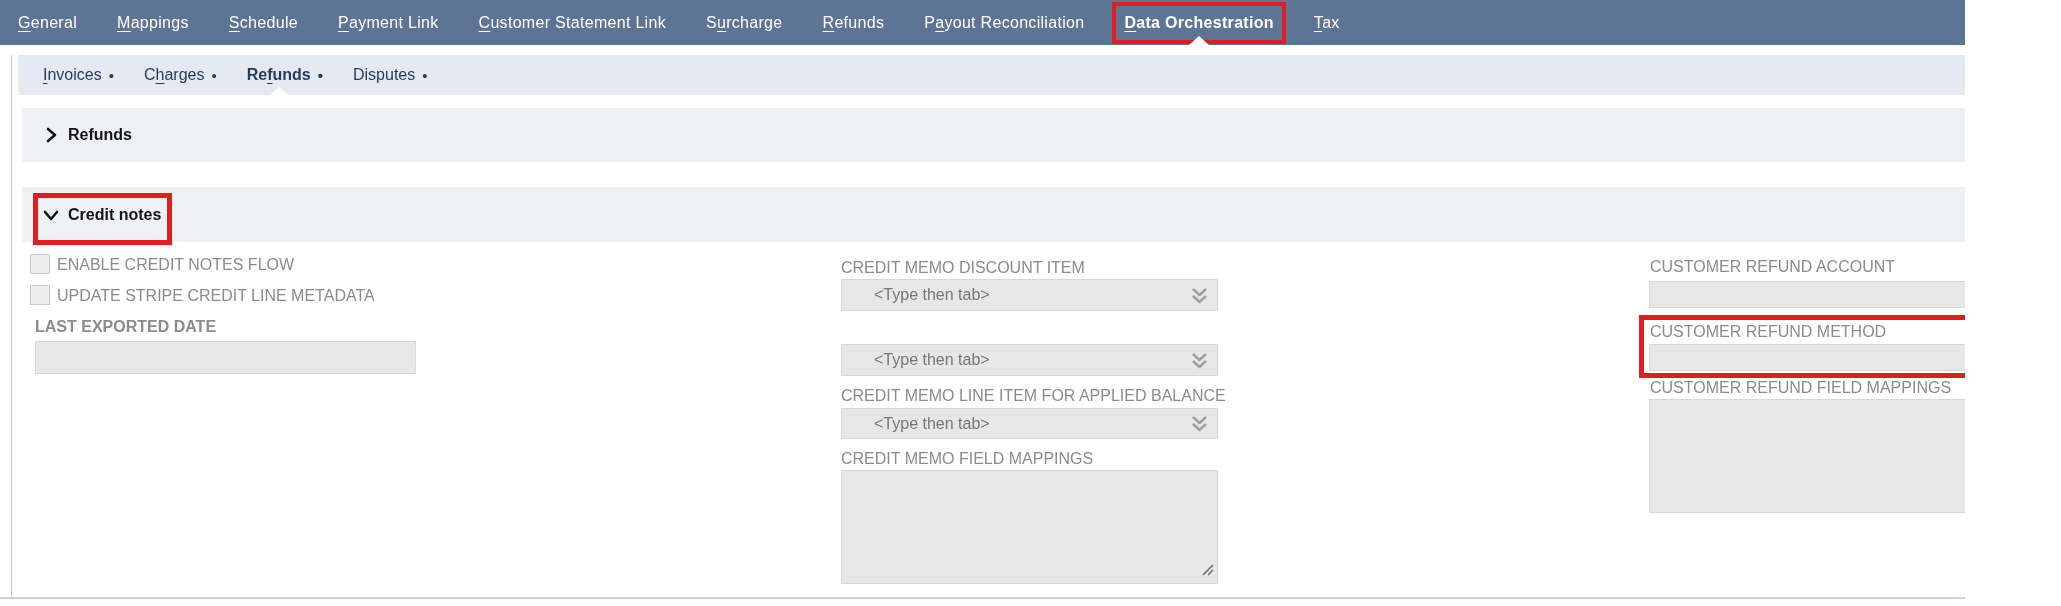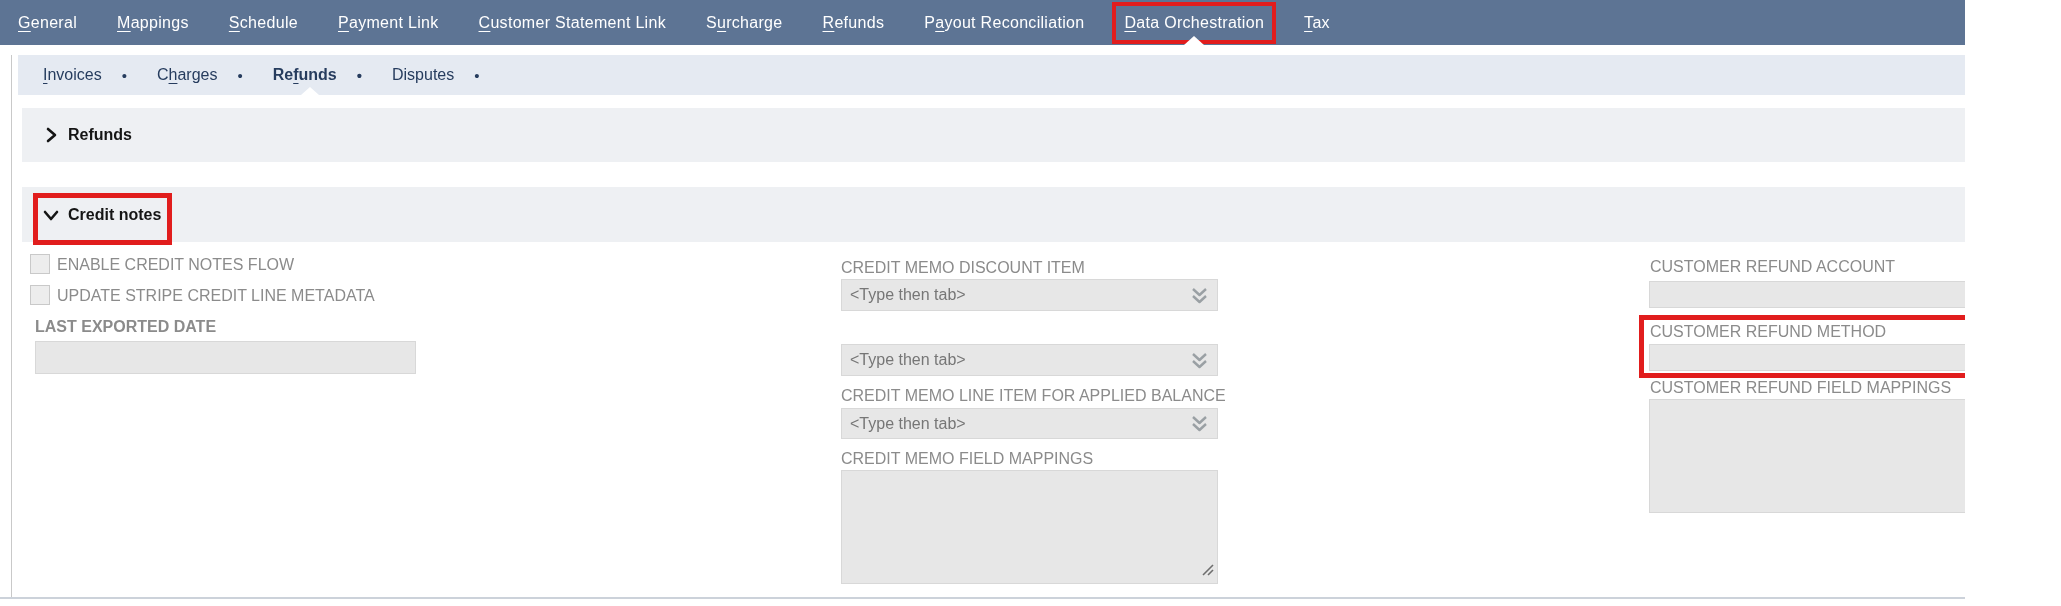--- a/index.html
+++ b/index.html
@@ -12,39 +12,39 @@
   body{font-family:"Liberation Sans","DejaVu Sans",sans-serif;background:#fff;}
   #stage{position:relative;width:1965px;height:606px;background:#fff;overflow:hidden;}
 
   
   .topnav{position:absolute;left:0;top:0;width:2061px;height:45px;
     background:var(--topnav-bg);display:flex;align-items:stretch;
     padding-left:18px;gap:40px;}
   .topnav .tab{position:relative;display:flex;align-items:center;height:45px;
     color:#fff;font-size:16px;letter-spacing:.3px;white-space:nowrap;cursor:pointer;}
   .topnav .tab u{text-decoration:underline;text-underline-offset:3px;}
-  .topnav .tab.active{font-weight:400;text-align:right;}
+  .topnav .tab.active{font-weight:700;text-align:right;}
   .topnav .tab.active::after{content:"";position:absolute;left:50%;bottom:0;
     transform:translateX(-50%);width:0;height:0;
     border-left:10px solid transparent;border-right:10px solid transparent;
     border-bottom:9px solid #fff;}
   .topnav .tab.boxed > span{outline:4px solid var(--annotation-red);outline-offset:8px;}
 
   
   .panel-border-left{position:absolute;left:11px;top:55px;width:1px;height:542px;
     background:var(--panel-border);}
   .panel-border-bottom{position:absolute;left:0;top:597px;width:2061px;height:2px;
     background:#ccd2da;}
 
   
   .subnav{position:absolute;left:18px;top:55px;width:2043px;height:40px;
     background:var(--subnav-bg);display:flex;align-items:stretch;
     padding-left:25px;gap:30px;}
   .subnav .subtab{position:relative;display:flex;align-items:center;height:40px;
-    color:var(--subnav-text);font-size:16px;white-space:nowrap;cursor:pointer;gap:13px;}
+    color:var(--subnav-text);font-size:16px;white-space:nowrap;cursor:pointer;}
   .subnav .subtab u{text-decoration:underline;text-underline-offset:3px;}
   .subnav .subtab.active{font-weight:700;}
   .subnav .subtab .bullet{margin-left:7px;font-size:15px;}
   .subnav .subtab.active::after{content:"";position:absolute;left:42%;bottom:0;
     transform:translateX(-50%);width:0;height:0;
     border-left:9px solid transparent;border-right:9px solid transparent;
     border-bottom:8px solid #fff;}
 
   
   .section-bar{position:absolute;left:22px;width:2023px;background:var(--section-bg);
@@ -53,21 +53,21 @@
   .section-bar .title{margin-left:9px;font-size:16px;font-weight:700;color:#151515;}
 
   
   .lbl{position:absolute;font-size:16px;line-height:16px;color:var(--label-gray);
     white-space:nowrap;}
   .cb{position:absolute;width:20px;height:20px;background:#ededed;
     border:1px solid #c9c9c9;cursor:pointer;}
   .field{position:absolute;background:var(--field-bg);border:1px solid var(--field-border);}
   .combo{display:flex;align-items:center;cursor:text;}
   .combo .val{flex:1;padding-left:8px;font-size:16px;color:#767676;white-space:nowrap;
-    overflow:hidden;}
+    overflow:hidden;margin-left:24px;}
   .combo .dchev{margin-right:9px;display:inline-flex;}
   .select{cursor:pointer;}
   .select .tri{position:absolute;right:12px;top:50%;transform:translateY(-40%);}
   .textarea{cursor:text;}
   .textarea .grip{position:absolute;right:2px;bottom:2px;}
 
   
   .annotation{position:absolute;border:5px solid var(--annotation-red);
     pointer-events:none;background:transparent;}
 </style>

